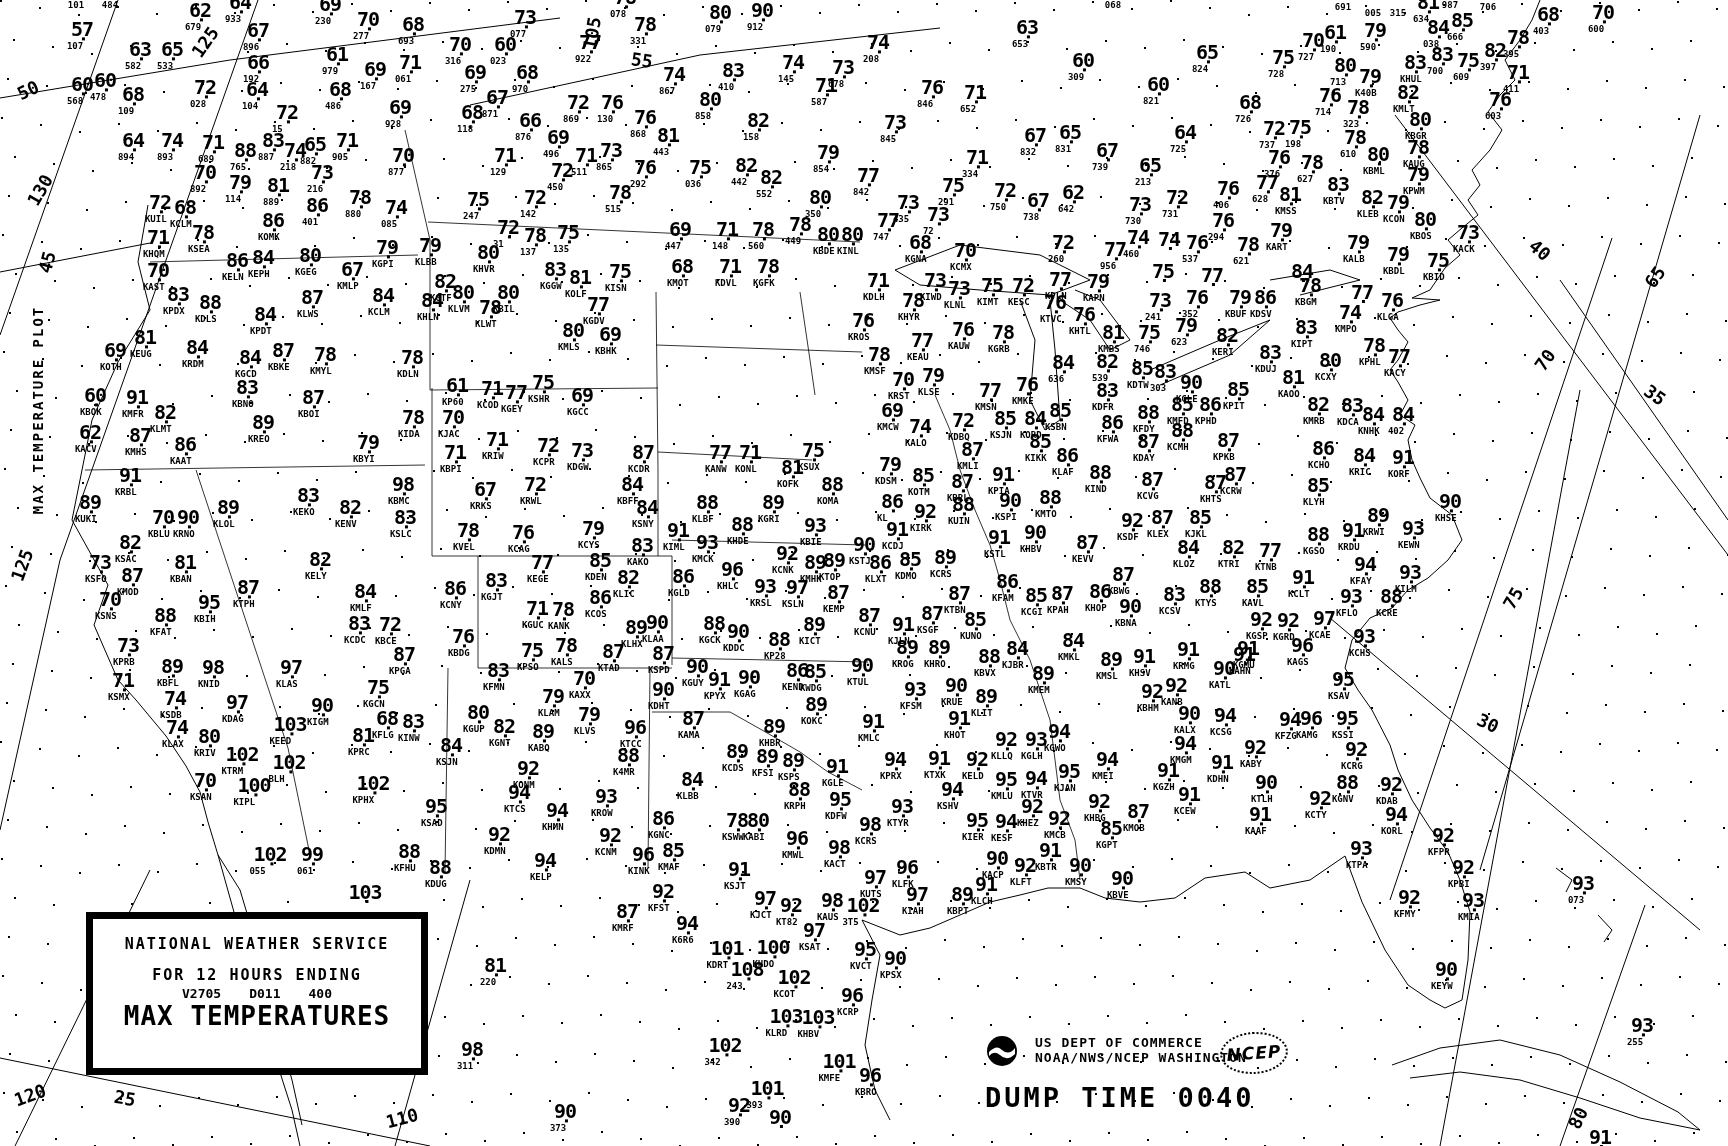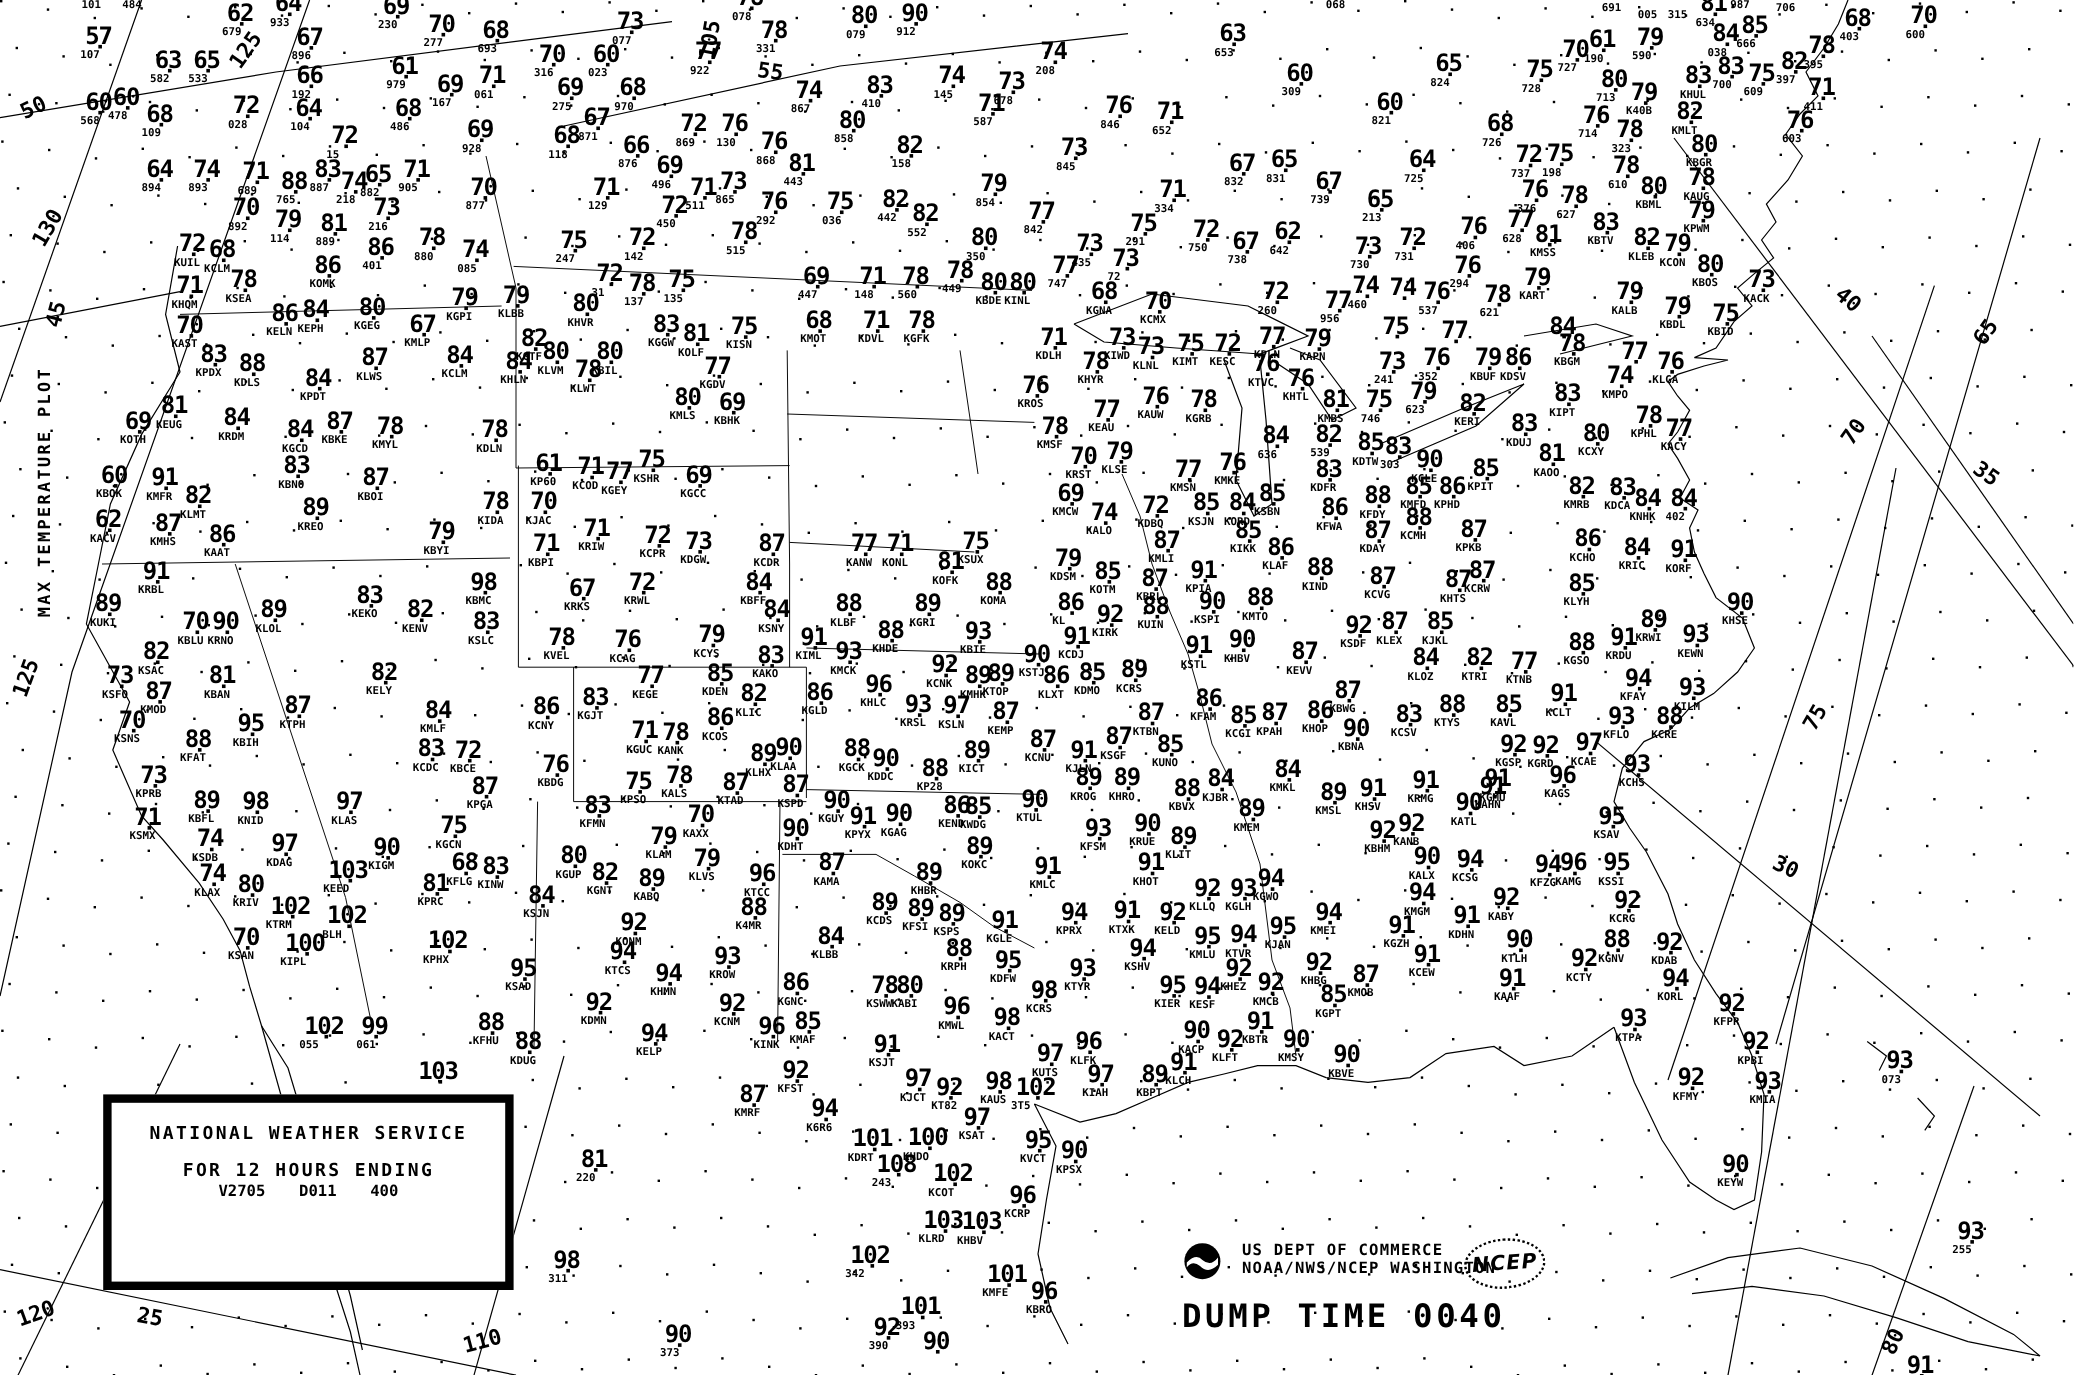--- a/index.html
+++ b/index.html
@@ -4383,20 +4383,21 @@
   <div id="side-label">MAX TEMPERATURE PLOT</div>
 
   <div id="legend">
     <div class="l1">NATIONAL WEATHER SERVICE</div>
     <div class="l2">FOR 12 HOURS ENDING</div>
     <div class="l4">
       <span>V2705</span>
       <span>D011</span>
       <span>400</span>
     </div>
+    <div class="l5">MAX TEMPERATURES</div>
   </div>
 
   <div id="footer">
     <svg id="noaa-logo" width="34" height="34" viewBox="0 0 34 34">
       <circle cx="17" cy="17" r="15" fill="#000"></circle>
       <path d="M4,18 Q12,10 17,16 Q24,22 30,14 L30,20 Q22,28 15,21 Q9,16 4,22 Z" fill="#fff"></path>
     </svg>
     <div id="commerce">
       <div class="c1">US DEPT OF COMMERCE</div>
       <div class="c2">NOAA/NWS/NCEP WASHINGTON</div>

